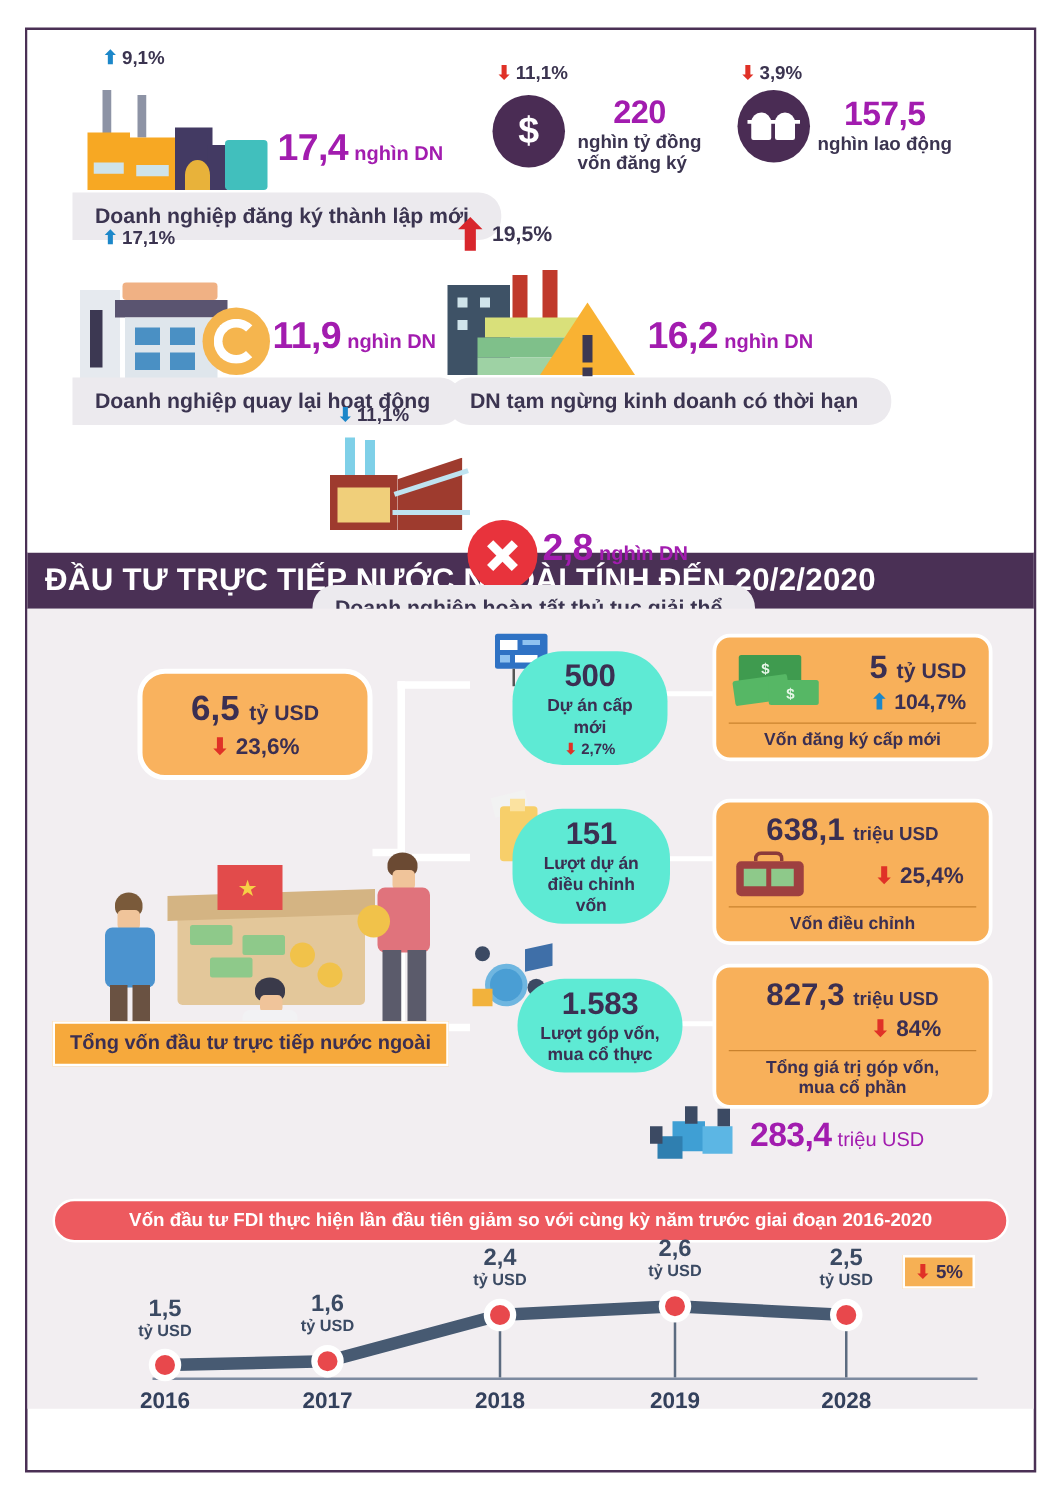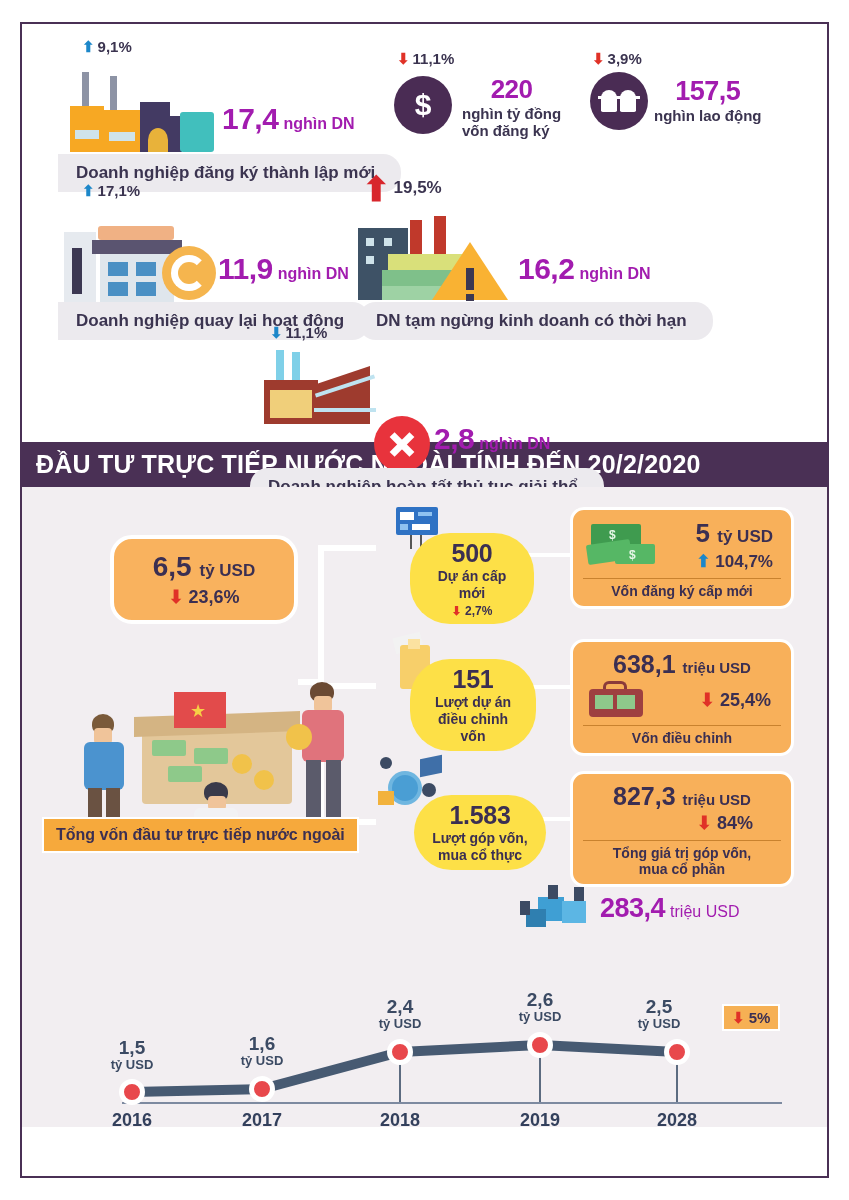--- a/index.html
+++ b/index.html
@@ -62,22 +62,22 @@
 
   .ocard {
     position:absolute; background:#f8b05a; border:3px solid #fff;
     border-radius:14px; color:#3b2f52; text-align:center;
   }
   .ocard .top { padding:8px 12px 4px; }
   .ocard .sep { height:1px; background:#c9822e; margin:2px 10px 0; }
   .ocard .cap { font-size:14px; font-weight:600; padding:4px 10px 7px; line-height:1.15; }
 
   .blob {
-    position:absolute; background:#fde047; border-radius:40px;
-    color:#3b2f52; text-align:center; padding:6px 14px;margin-top:12px;
+    position:absolute; background:#5eead4; border-radius:40px;
+    color:#3b2f52; text-align:center; padding:6px 14px;
   }
   .blob .n { font-size:25px; font-weight:bold; letter-spacing:-.3px; }
   .blob .t { font-size:14px; font-weight:600; line-height:1.2; }
 
   .bigblob {
     position:absolute; background:#f9b25e; border:4px solid #fff; border-radius:22px;
     color:#3b2f52; text-align:center; padding:12px 18px;
   }
   .bigblob .n { font-size:28px; font-weight:bold; }
   .bigblob .n .u { font-size:17px; font-weight:bold; }
@@ -418,20 +418,21 @@
       <div style="position:absolute; left:56px; top:2px; width:10px; height:14px; background:#3c4a63;"></div>
       <div style="position:absolute; left:2px; top:16px; width:10px; height:14px; background:#3c4a63;"></div>
     </div>
     <div style="position:absolute; left:578px; top:406px;">
       <div class="value">
             <span class="num" style="font-size:27px;">283,4</span>
             <span class="unit" style="font-weight:normal;">triệu USD</span>
           </div>
     </div>
 
+    <div class="banner" style="top:472px;">Vốn đầu tư FDI thực hiện lần đầu tiên giảm so với cùng kỳ năm trước giai đoạn 2016-2020</div>
 
     <div class="chart" style="top:505px; height:135px;">
       <svg width="809" height="135" style="position:absolute; left:0; top:0;">
         <polyline points="110,100 240,97 378,60 518,53 655,60" fill="none" stroke="#475a72" stroke-width="10" stroke-linecap="round" stroke-linejoin="round"></polyline>
       </svg>
 
       <div class="cstem" style="left:377px; top:62px; height:48px;"></div>
       <div class="cstem" style="left:517px; top:55px; height:55px;"></div>
       <div class="cstem" style="left:654px; top:62px; height:48px;"></div>
 
@@ -452,21 +453,21 @@
         <div class="u">tỷ USD</div>
       </div>
       <div class="clabel" style="left:338px; top:5px; width:80px;">
         <div class="v">2,4</div>
         <div class="u">tỷ USD</div>
       </div>
       <div class="clabel" style="left:478px; top:-2px; width:80px;">
         <div class="v">2,6</div>
         <div class="u">tỷ USD</div>
       </div>
-      <div class="clabel" style="left:597px; top:5px; width:80px;">
+      <div class="clabel" style="left:615px; top:5px; width:80px;">
         <div class="v">2,5</div>
         <div class="u">tỷ USD</div>
       </div>
 
       <div class="cbadge" style="left:700px; top:12px;">
         <span class="arrow down">⬇</span> <span>5%</span>
       </div>
 
       <div class="cyear" style="left:70px; top:118px; width:80px;">2016</div>
       <div class="cyear" style="left:200px; top:118px; width:80px;">2017</div>

